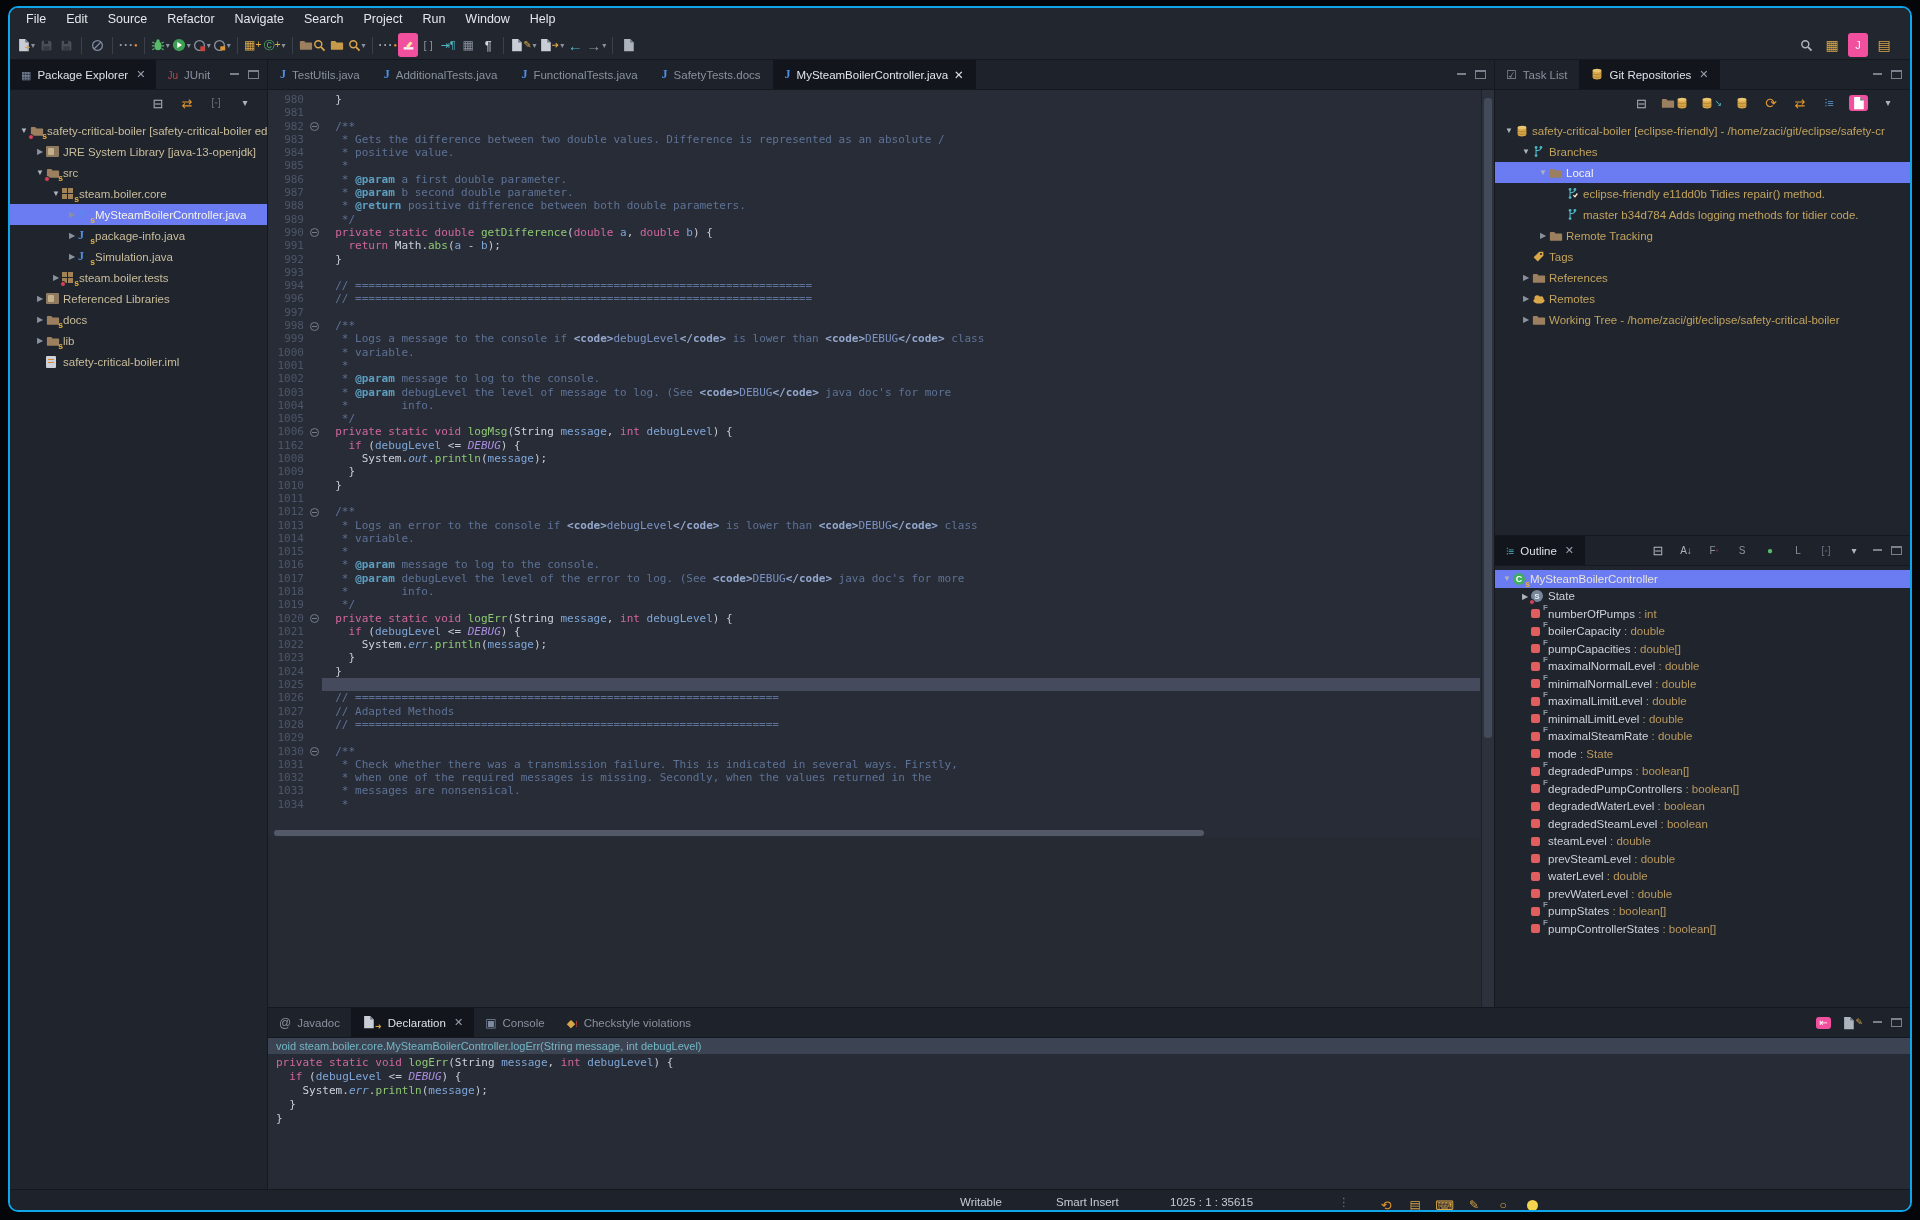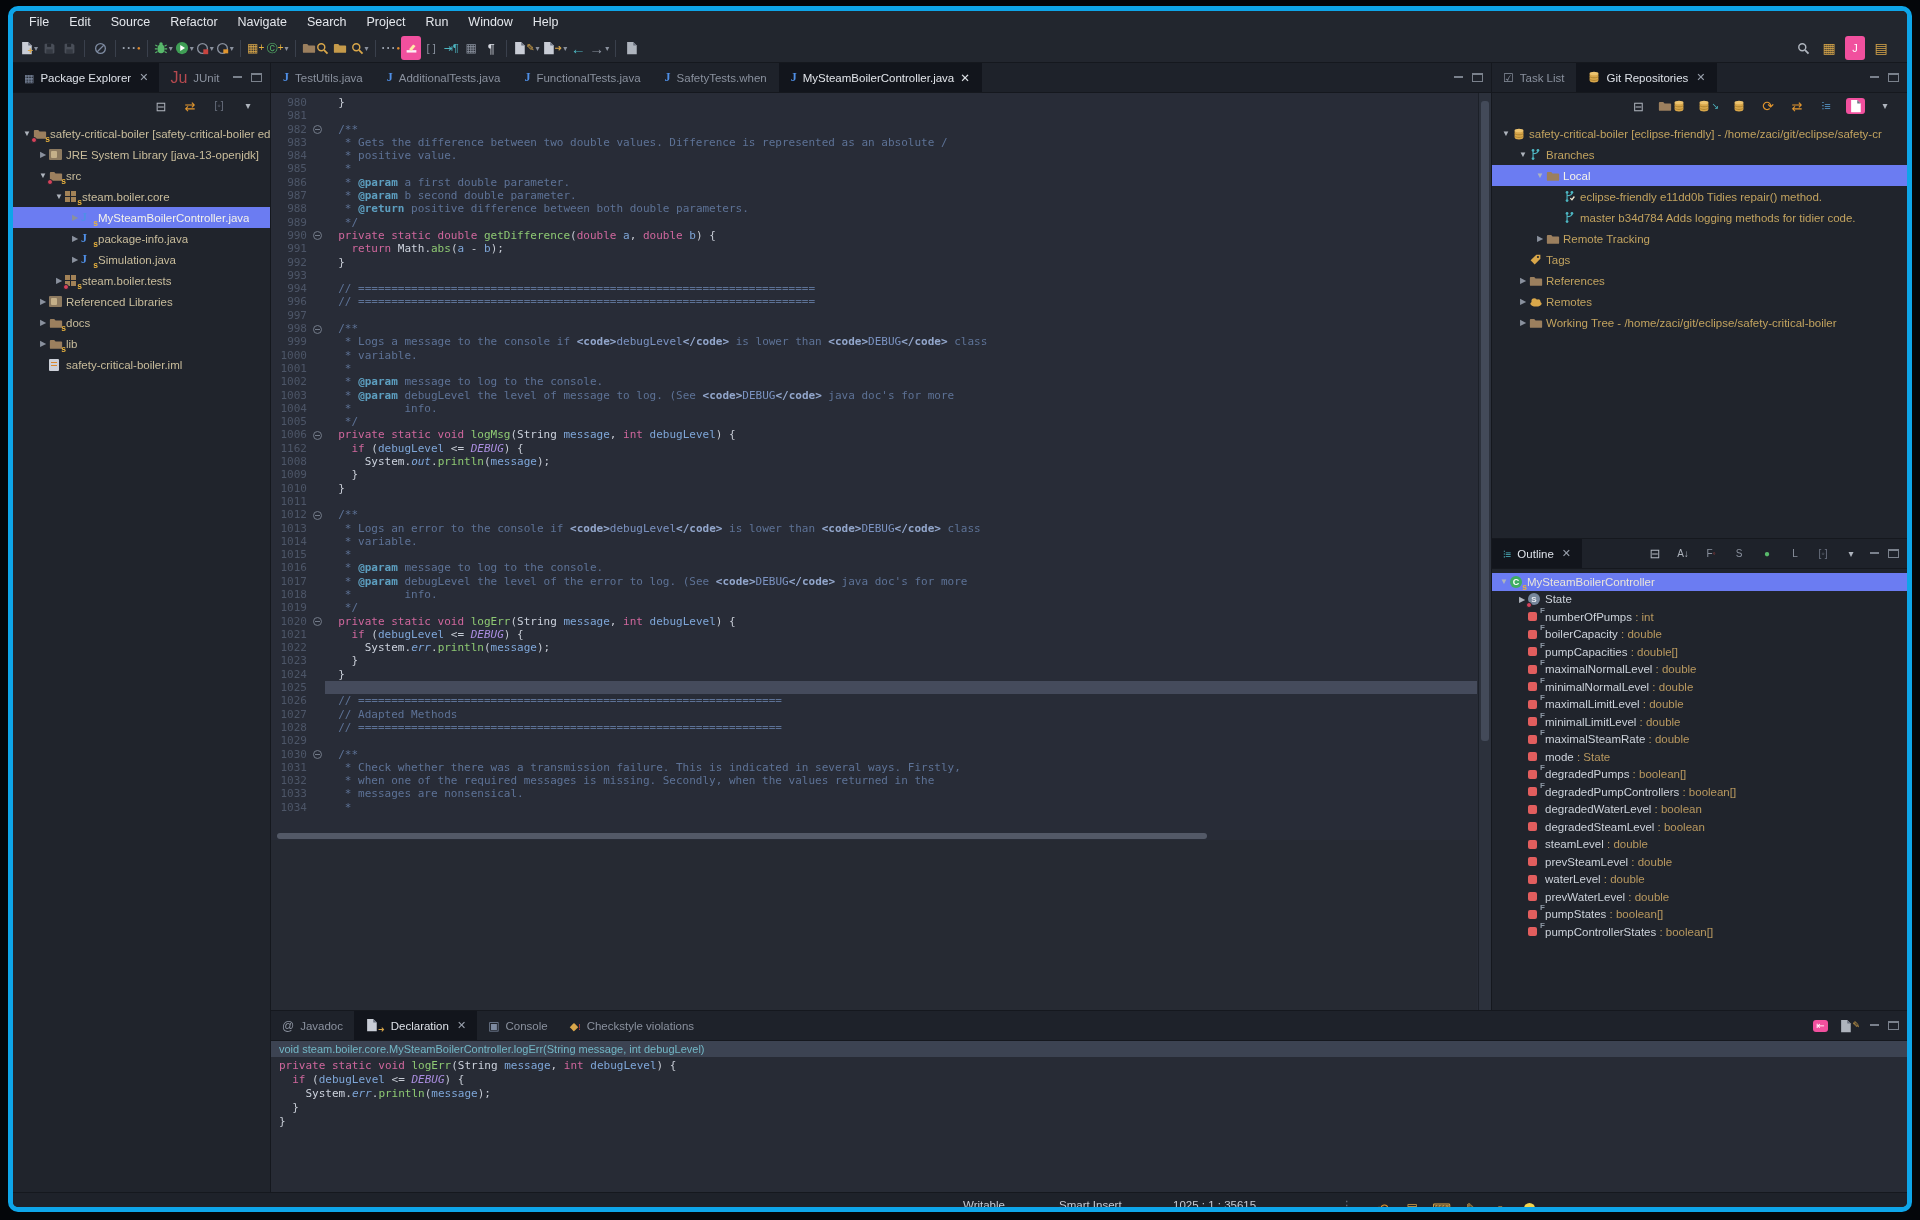--- a/index.html
+++ b/index.html
@@ -1,19 +1,19 @@
 <!DOCTYPE html>
 <html><head>
 <meta charset="utf-8">
 <style>
   * { margin:0; padding:0; box-sizing:border-box; }
   html,body { width:1920px; height:1220px; background:#04060a; overflow:hidden;
     font-family:"Liberation Sans", sans-serif; }
   .win { position:absolute; left:8px; top:6px; width:1904px; height:1206px;
-    background:#1d2129; border-radius:10px; overflow:hidden; border:5px solid #0ea5e9; }
+    background:#1d2129; border-radius:10px; overflow:hidden; border:2px solid #0ea5e9; }
 
   
   .menubar { height:23px; background:#22262e; display:flex; align-items:center; padding-left:6px; }
   .menubar .mi { color:#e4e7ec; font-size:12.5px; padding:0 10px; line-height:23px; cursor:default; }
   .toolbar { height:29px; background:#22262e; display:flex; align-items:center; padding:0 6px;
     border-bottom:1px solid #15181e; }
   .tb-left { display:flex; align-items:center; flex:1; }
   .tb-right { display:flex; align-items:center; gap:6px; padding-right:10px; }
   .tbi { display:inline-flex; align-items:center; justify-content:center; height:24px; min-width:20px;
     padding:0 1px; border-radius:3px; position:relative; }
@@ -325,21 +325,21 @@
   </div>
   <div class="main">
     <div class="left-panel">
       <div class="vtabs" id="pkgTabs">
           <span class="vtab active">
             <span><span class="gl" style="color:#7d8aa0;font-size:11px">▦</span></span>
             <span>Package Explorer</span>
             <span class="close">✕</span>
           </span>
           <span class="vtab">
-            <span><span class="gl" style="color:#b5494f;font-size:16px">Ju</span></span>
+            <span><span class="gl" style="color:#b5494f;font-size:10px">Ju</span></span>
             <span>JUnit</span>
           </span>
           <span class="vt-right">
             <span class="mm min"></span>
             <span class="mm max"></span>
           </span>
         </div>
       <div class="view-toolbar" id="pkgToolbar">
           <span class="tbi">
             <span class="gl" style="color:#aeb4bd;font-size:13px">⊟</span>
@@ -484,21 +484,21 @@
               <span class="ed-tab">
                 <span class="ic-j">J</span>
                 <span>AdditionalTests.java</span>
               </span>
               <span class="ed-tab">
                 <span class="ic-j">J</span>
                 <span>FunctionalTests.java</span>
               </span>
               <span class="ed-tab">
                 <span class="ic-j">J</span>
-                <span>SafetyTests.when</span>
+                <span>SafetyTests.docs</span>
               </span>
               <span class="ed-tab active">
                 <span class="ic-j">J</span>
                 <span>MySteamBoilerController.java</span>
                 <span class="close">✕</span>
               </span>
               <span class="vt-right">
                 <span class="mm min"></span>
                 <span class="mm max"></span>
               </span>

